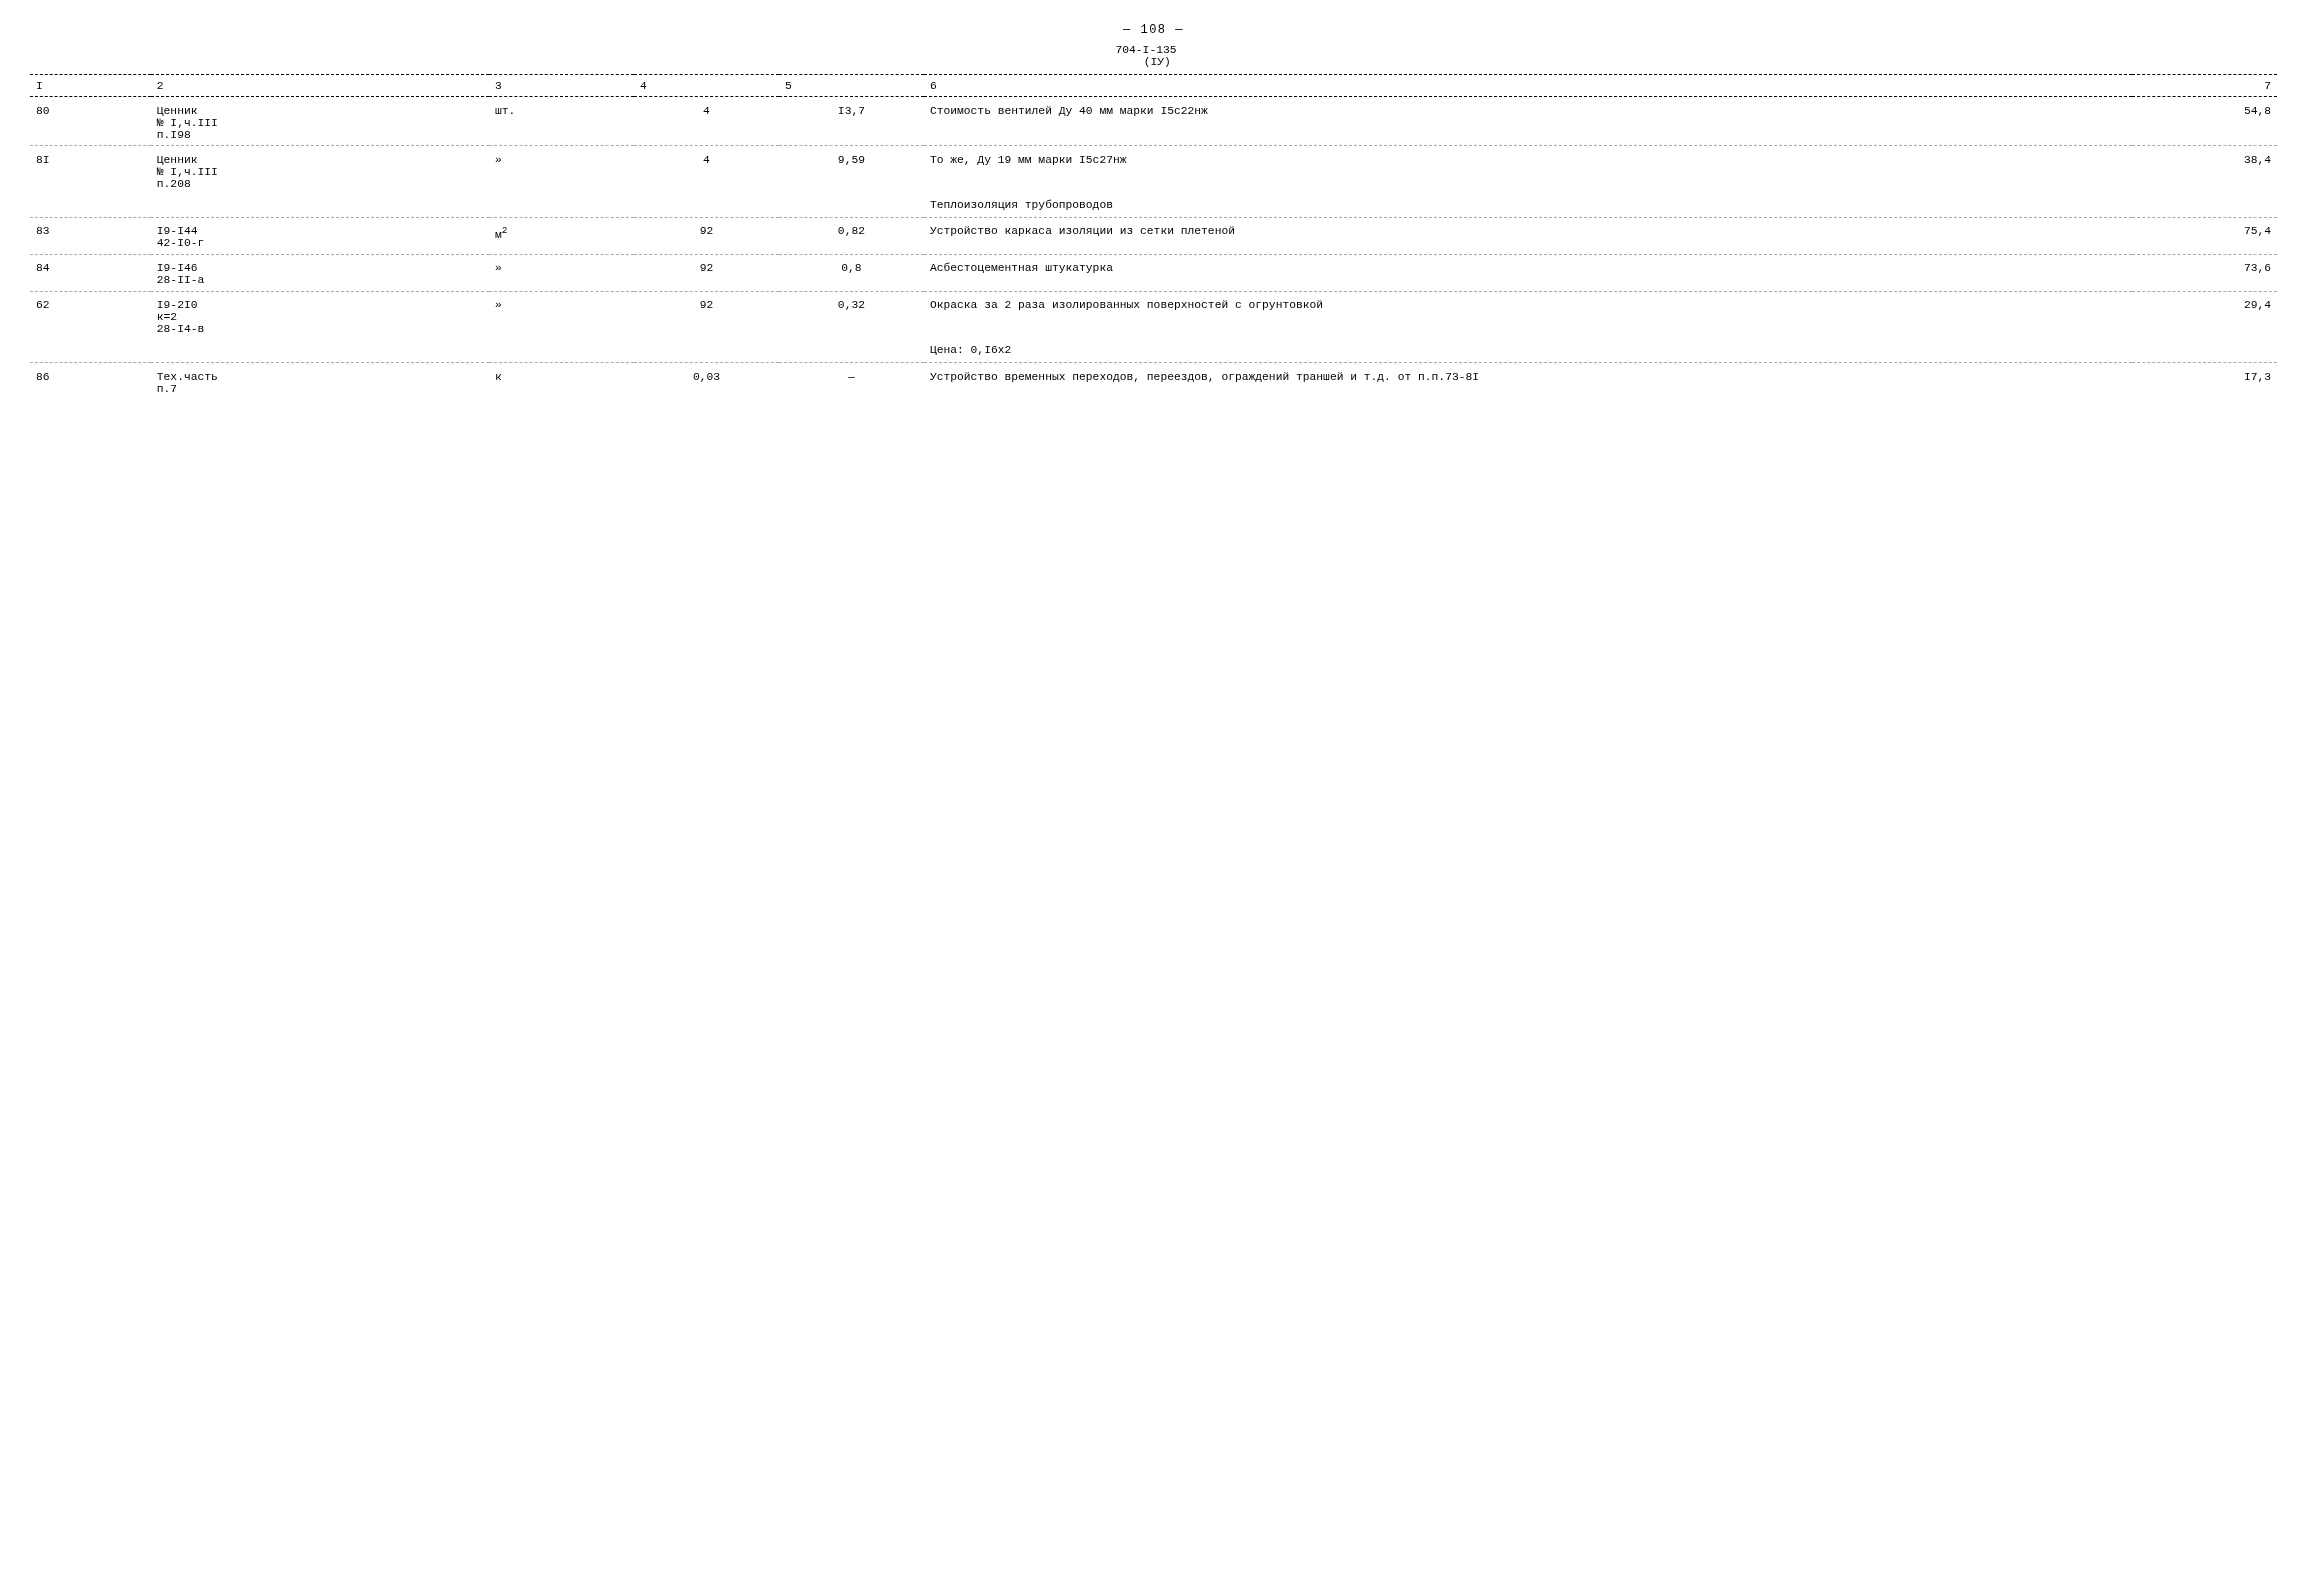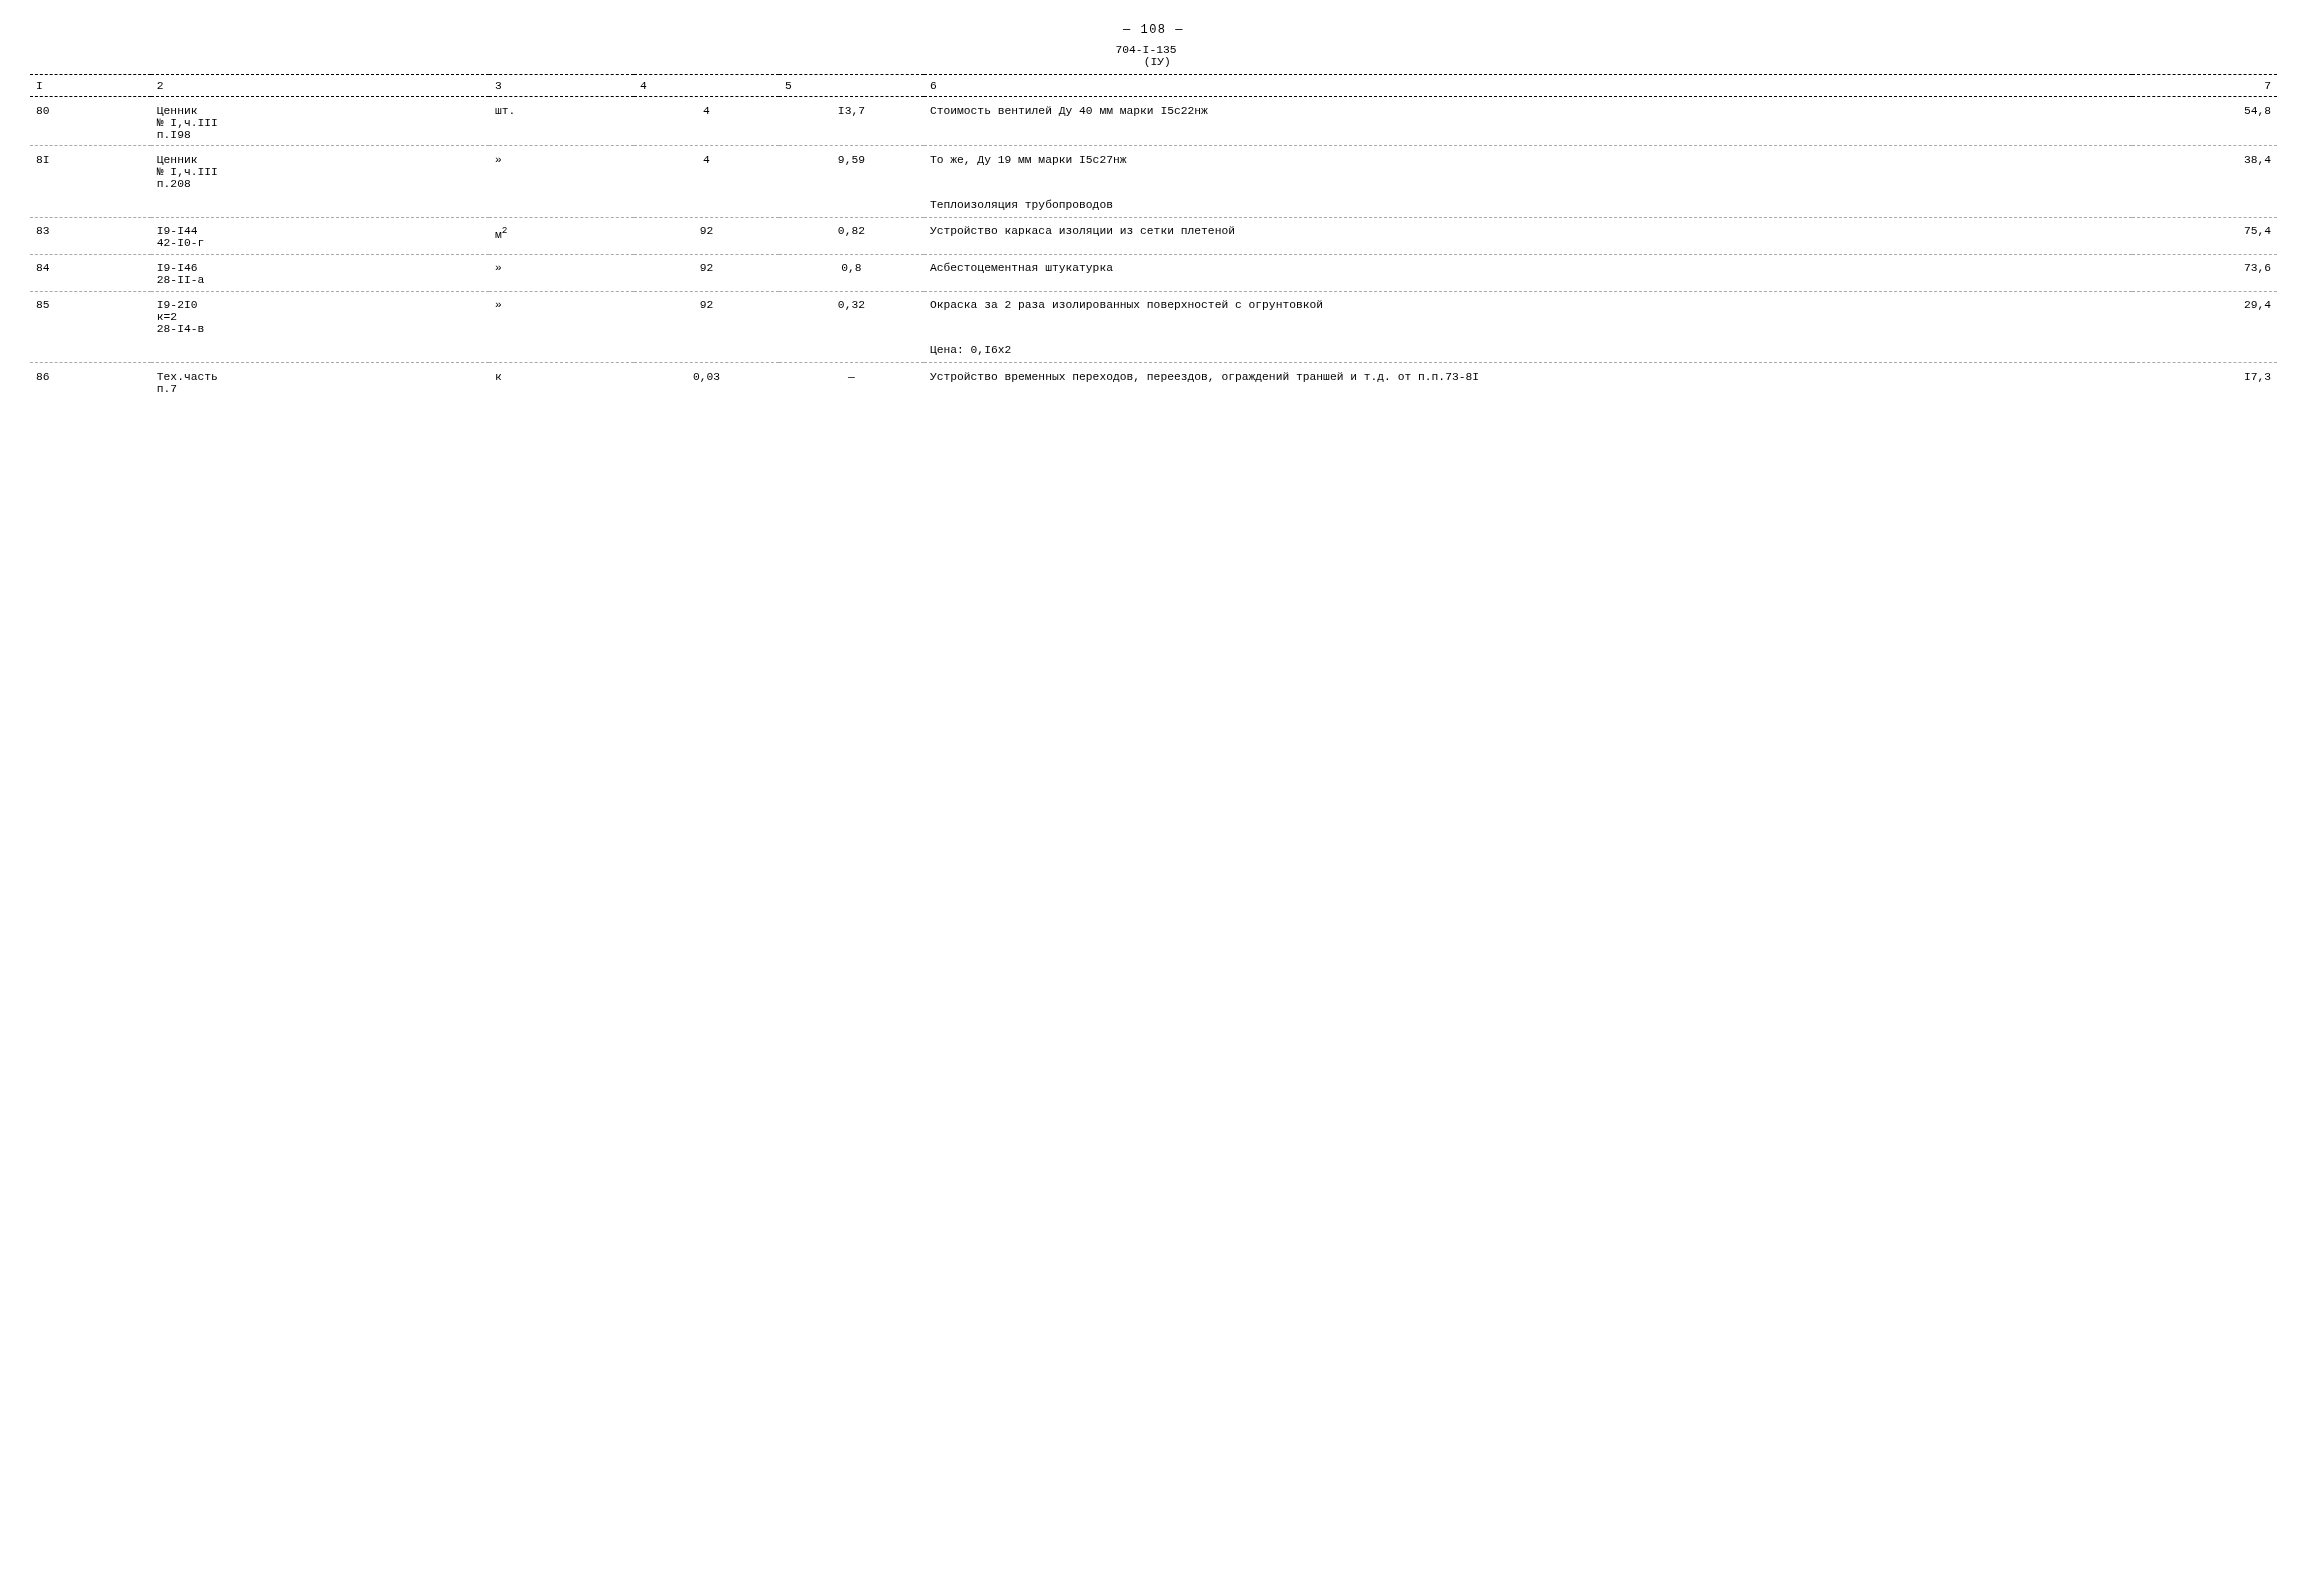--- a/index.html
+++ b/index.html
@@ -141,21 +141,21 @@
         <td class="col1" style="padding-top: 7.5px;">84</td>
         <td class="col2" style="white-space: pre-line; padding-top: 7.5px;">I9-I46
 28-II-а</td>
         <td class="col3" style="padding-top: 7.5px;">»</td>
         <td class="col4 center-text" style="padding-top: 7.5px;">92</td>
         <td class="col5 center-text" style="padding-top: 7.5px;">0,8</td>
         <td class="col6" style="padding-top: 7.5px;">Асбестоцементная штукатурка</td>
         <td class="col7 right-text" style="padding-top: 7.5px;">73,6</td>
       </tr>
       <tr style="border-top: 0.8px dashed rgb(170, 170, 170);">
-        <td class="col1" style="padding-top: 7.5px;">85</td>
+        <td class="col1" style="padding-top: 7.5px;">62</td>
         <td class="col2" style="white-space: pre-line; padding-top: 7.5px; margin-top: 24px;">I9-2I0
 к=2
 28-I4-в</td>
         <td class="col3" style="padding-top: 7.5px;">»</td>
         <td class="col4 center-text" style="padding-top: 7.5px;">92</td>
         <td class="col5 center-text" style="padding-top: 7.5px;">0,32</td>
         <td class="col6" style="padding-top: 7.5px;">Окраска за 2 раза изолированных поверхностей с огрунтовкой</td>
         <td class="col7 right-text" style="padding-top: 7.5px;">29,4</td>
       </tr>
       <tr>

